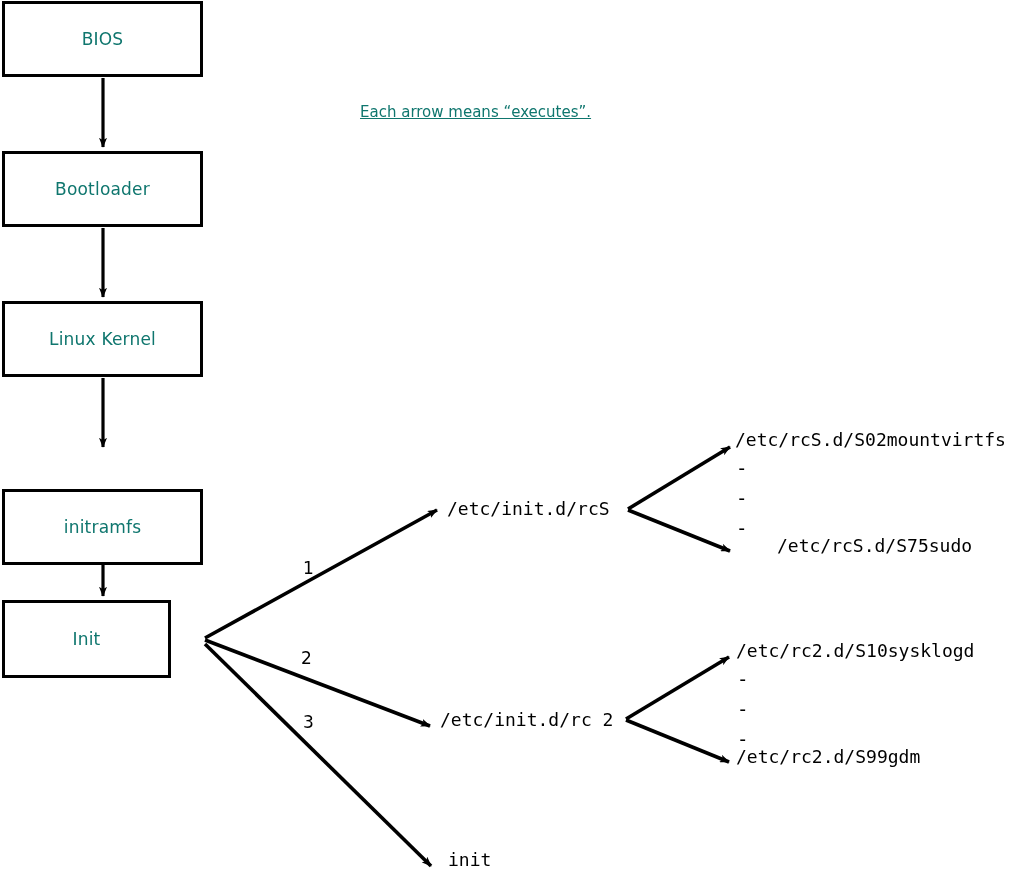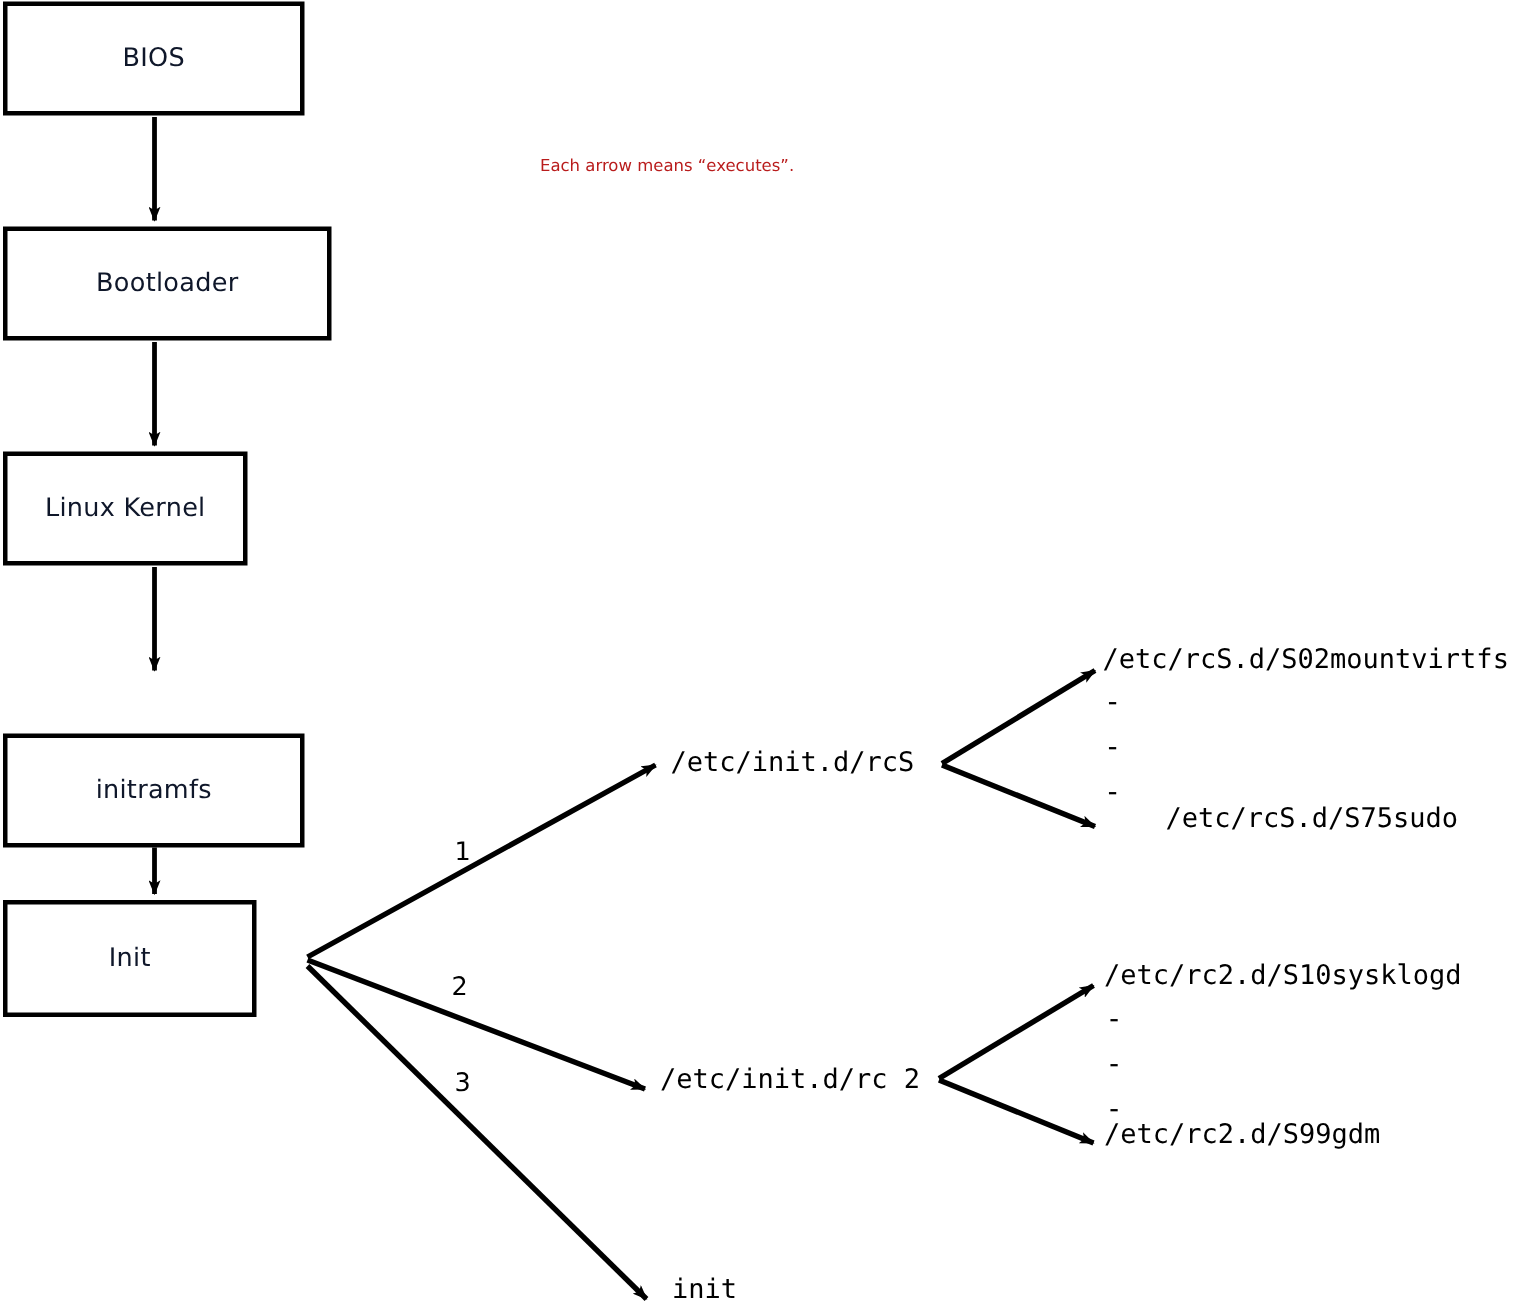--- a/index.html
+++ b/index.html
@@ -29,21 +29,21 @@
     border: 3px solid #000000;
     background: #ffffff;
     display: flex;
     align-items: center;
     justify-content: center;
   }
   .node-label {
     font-family: "DejaVu Sans", sans-serif;
     font-size: 17px;
     line-height: 1;
-    color: #0f172a;
+    color: #0f766e;
     letter-spacing: 0.2px;
     text-align: center;
   }
   .mono-label {
     position: absolute;
     font-family: "DejaVu Sans Mono", monospace;
     font-size: 18px;
     line-height: 1;
     color: #000000;
     white-space: pre;
@@ -51,24 +51,25 @@
   .edge-num {
     position: absolute;
     font-family: "DejaVu Sans", sans-serif;
     font-size: 17px;
     line-height: 1;
     color: #000000;
   }
   .note-text {
     position: absolute;
     font-family: "DejaVu Sans", sans-serif;
-    font-size: 11px;
+    font-size: 15px;
     line-height: 1;
-    color: #b91c1c;
+    color: #0f766e;
     white-space: pre;
+    text-decoration: underline;
   }
   .dash-mark {
     position: absolute;
     font-family: "DejaVu Sans Mono", monospace;
     font-size: 19px;
     line-height: 1;
     color: #000000;
   }
 </style>
 </head>
@@ -104,25 +105,25 @@
     <g stroke="#000000" stroke-width="3.6" fill="none" marker-end="url(#arrowhead)">
       <line x1="626" y1="719" x2="729" y2="657"></line>
       <line x1="626" y1="720" x2="729" y2="762"></line>
     </g>
   </svg>
 
   <div class="node-box" style="left:2px; top:1px; width:201px; height:76px;">
     <span class="node-label">BIOS</span>
   </div>
 
-  <div class="node-box" style="left:2px; top:151px; width:219px; height:76px;">
+  <div class="node-box" style="left:2px; top:151px; width:201px; height:76px;">
     <span class="node-label">Bootloader</span>
   </div>
 
-  <div class="node-box" style="left:2px; top:301px; width:163px; height:76px;">
+  <div class="node-box" style="left:2px; top:301px; width:201px; height:76px;">
     <span class="node-label">Linux Kernel</span>
   </div>
 
   <div class="node-box" style="left:2px; top:451px; width:201px; height:76px;margin-top:38px;">
     <span class="node-label">initramfs</span>
   </div>
 
   <div class="node-box" style="left:2px; top:600px; width:169px; height:78px;">
     <span class="node-label">Init</span>
   </div>

